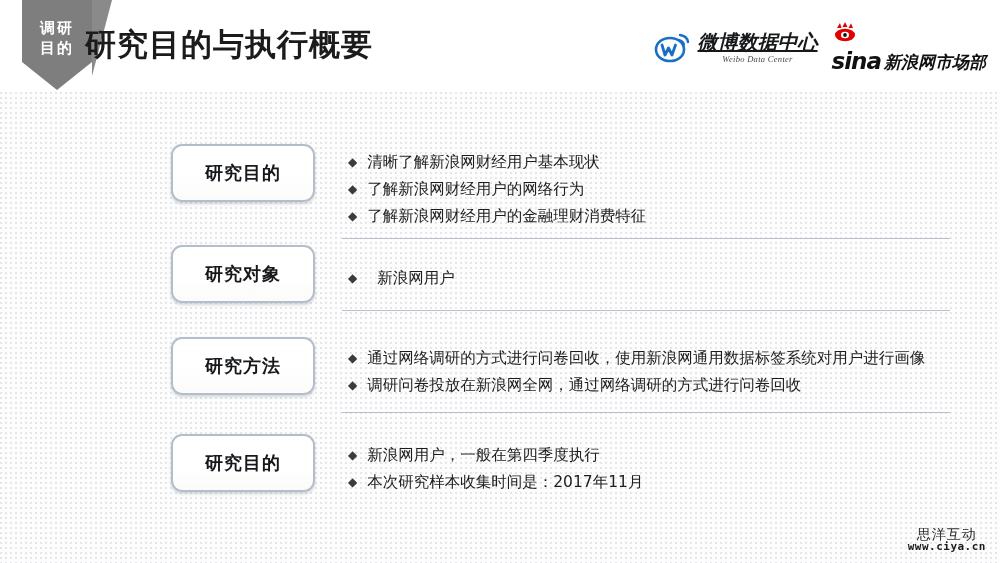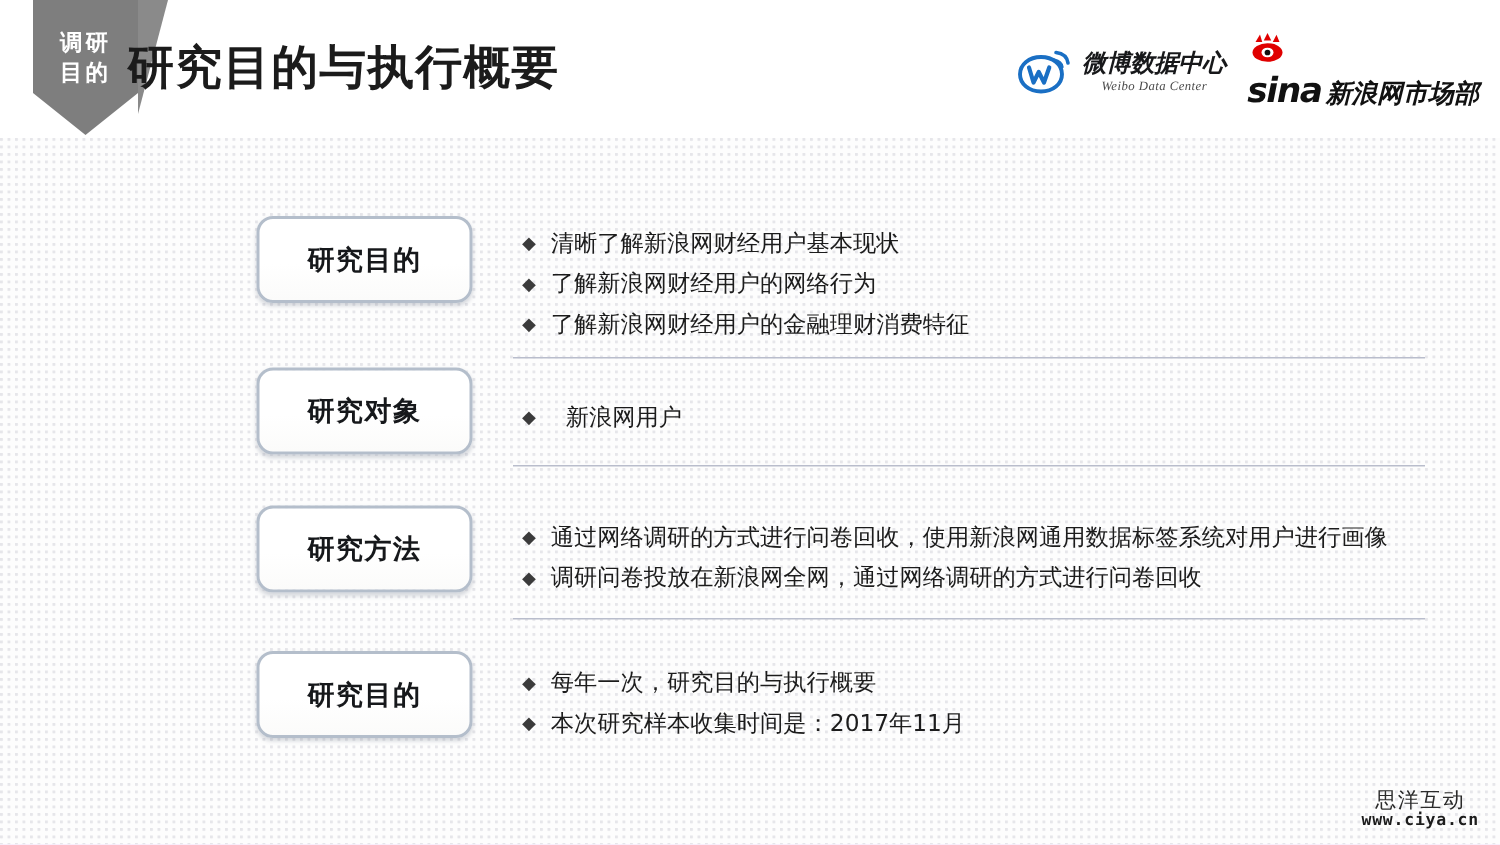--- a/index.html
+++ b/index.html
@@ -71,23 +71,23 @@
   
   #logos {
     position:absolute; right:14px; top:22px;
     display:flex; align-items:center; gap:14px;
     z-index:7;
   }
   .logo-block { display:flex; align-items:center; gap:5px; }
   .wb-mark { width:40px; height:32px; }
   .wb-text { display:flex; flex-direction:column; line-height:1; }
   .wb-cn {
-    font-size:16px; font-weight:bold; color:#17181a;
-    font-family:"DejaVu Sans","Liberation Sans",sans-serif;
-    font-style:italic; letter-spacing:0px;
+    font-size:20px; font-weight:bold; color:#17181a;
+    font-family:"DejaVu Sans","Liberation Sans",sans-serif;
+    font-style:italic; letter-spacing:0px;text-decoration:underline;
   }
   .wb-en {
     font-size:8.5px; color:#4a4a4a; font-style:italic;
     margin-top:3px; letter-spacing:.3px;
     font-family:"Liberation Serif",serif;
     text-align:center;
   }
   .sina-mark { width:26px; height:20px; margin-bottom:6px; }
   .sina-row { display:flex; align-items:flex-end; }
   .sina-word {
@@ -257,21 +257,21 @@
 
   <div class="divider" style="top:412px;"></div>
 
   <div class="row" style="top:434px;">
     <div class="label-box">
       <span>研究目的</span>
     </div>
     <div class="bullets" style="top:7px;">
       <div class="bullet">
         <span class="dia">◆</span>
-        <span class="btext">每年一次，研究目的与执行概要</span>
+        <span class="btext">新浪网用户，一般在第四季度执行</span>
       </div>
       <div class="bullet">
         <span class="dia">◆</span>
         <span class="btext">本次研究样本收集时间是：2017年11月</span>
       </div>
     </div>
   </div>
 
   <div id="watermark">
     <div class="wm1">思洋互动</div>

